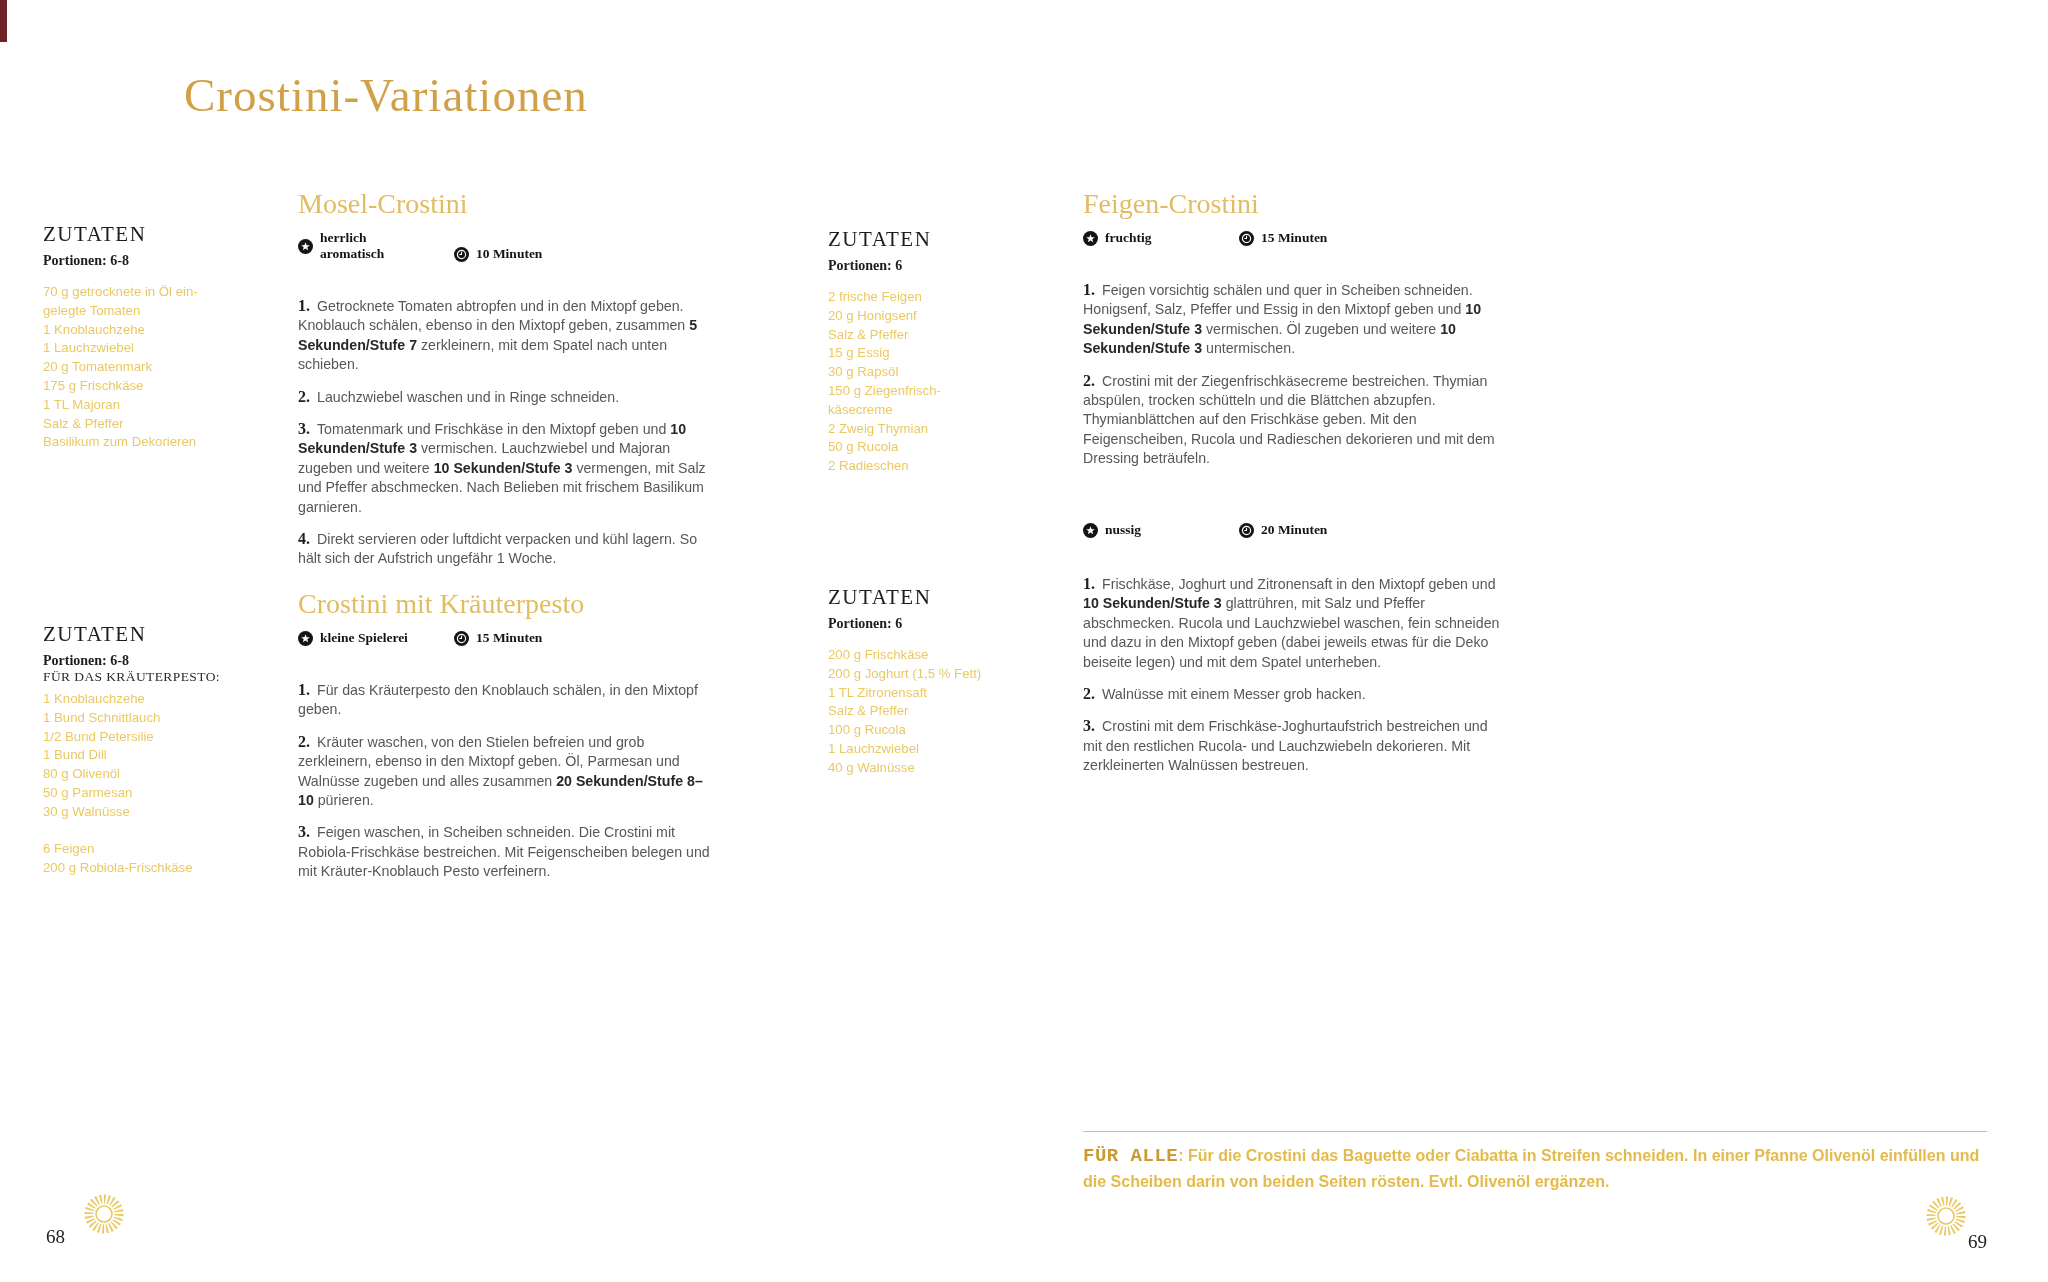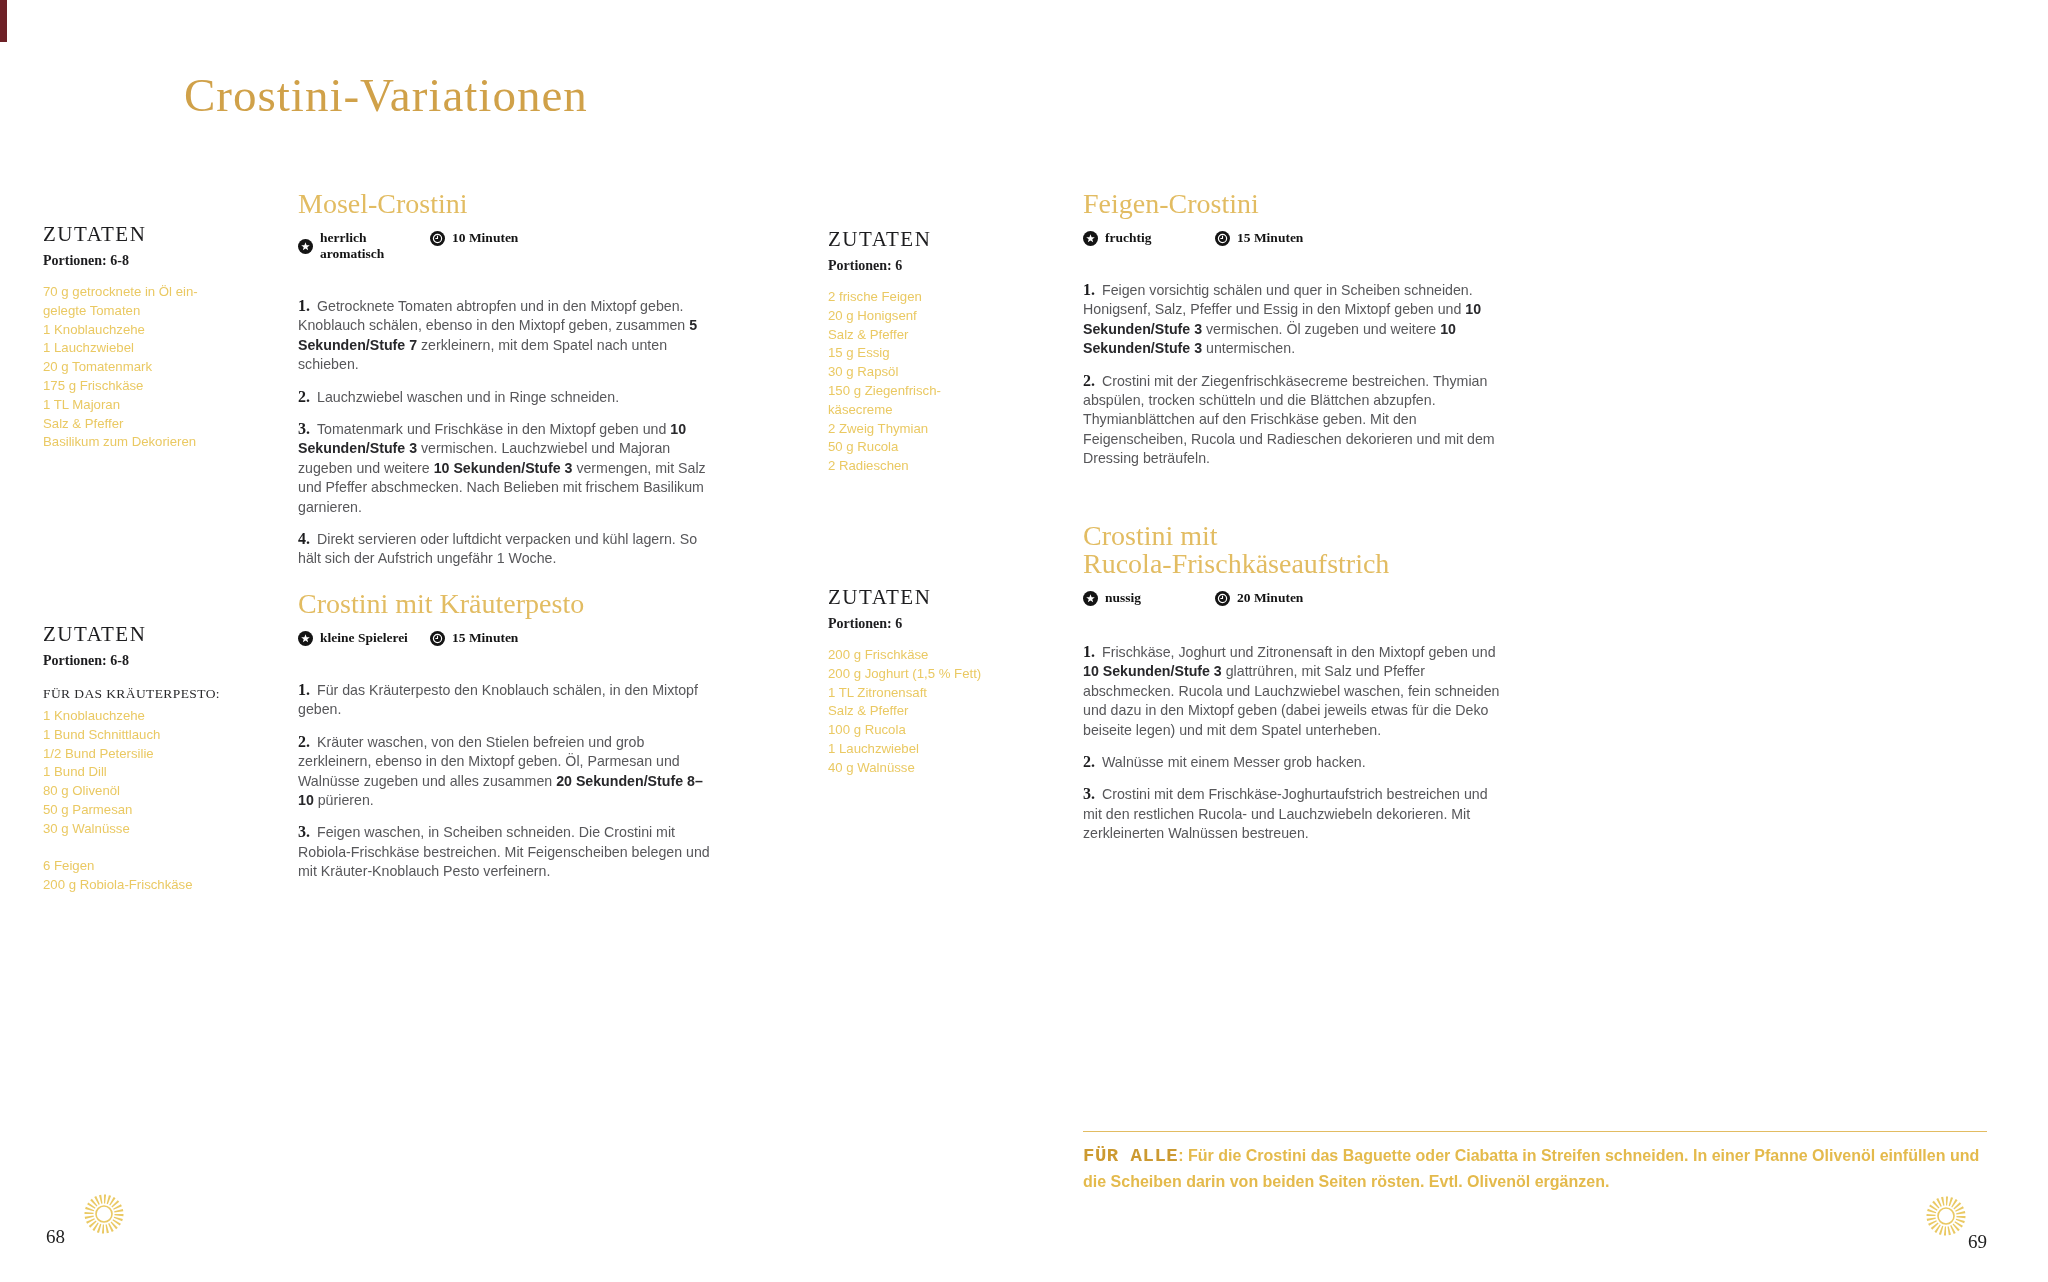--- a/index.html
+++ b/index.html
@@ -14,32 +14,32 @@
   .corner { position:absolute; left:0; top:0; width:7px; height:42px; background:#6E2127; }
   .main-title {
     position:absolute; left:184px; top:68px;
     font-family:"Liberation Serif", serif; font-weight:400;
     font-size:47px; letter-spacing:1px; color:var(--gold-title);
   }
   
   .zut { position:absolute; width:200px; text-align:left; }
   .zut-h { font-family:"Liberation Serif", serif; font-size:21px; letter-spacing:1.5px; color:var(--dark-text); }
   .zut-port { font-family:"Liberation Serif", serif; font-weight:700; font-size:14px; color:var(--dark-text); margin-top:6px; }
-  .zut-sub { font-family:"Liberation Serif", serif; font-size:13.5px; letter-spacing:.4px; color:#2A2A2C; margin-top:17px; }
+  .zut-sub { font-family:"Liberation Serif", serif; font-size:13.5px; letter-spacing:.4px; color:#2A2A2C; }
   .ing-list { margin-top:14px; }
   .ing { font-weight:400; font-size:13.2px; line-height:18.8px; color:var(--gold-ing); white-space:pre-line; }
   .ing-spacer { height:18.8px; }
   
   .sec { position:absolute; }
   .sec-title {
     font-family:"Liberation Serif", serif; font-weight:400;
     font-size:28px; line-height:28px; color:var(--gold-heading);
     margin-bottom:12px; white-space:pre-line;
   }
-  .badges { display:flex; align-items:flex-start; margin-bottom:34px; }
+  .badges { display:flex; align-items:flex-end; margin-bottom:34px;gap:24px; }
   .badge { display:flex; align-items:center; gap:7px; }
   .badge-first { width:132px; }
   .bicon { width:15px; height:15px; flex:0 0 auto; }
   .badge-label { font-family:"Liberation Serif", serif; font-weight:700; font-size:13.5px; color:#141414; }
   .step { font-size:14.2px; line-height:19.4px; color:var(--body-text); margin-bottom:12px; }
   .step b { color:#28282B; }
   .stepnum { font-family:"Liberation Serif", serif; font-weight:700; font-size:16px; color:var(--dark-text); padding-right:7px; }
   
   .footer {
     position:absolute; left:1083px; top:1131px; width:904px;
@@ -209,22 +209,20 @@
         <div class="ing">200 g Joghurt (1,5 % Fett)</div>
         <div class="ing">1 TL Zitronensaft</div>
         <div class="ing">Salz &amp; Pfeffer</div>
         <div class="ing">100 g Rucola</div>
         <div class="ing">1 Lauchzwiebel</div>
         <div class="ing">40 g Walnüsse</div>
       </div>
   </aside>
 
   <section class="sec" style="left:1083px; top:522px; width:420px;">
-    <h2 class="sec-title">Crostini mit
-Rucola-Frischkäseaufstrich</h2>
     <div class="badges" style="margin-bottom:36px;">
       <div class="badge badge-first">
         <svg class="bicon">
             <use href="#i-star"></use>
           </svg>
         <span class="badge-label">nussig</span>
       </div>
       <div class="badge">
         <svg class="bicon">
             <use href="#i-clock"></use>

